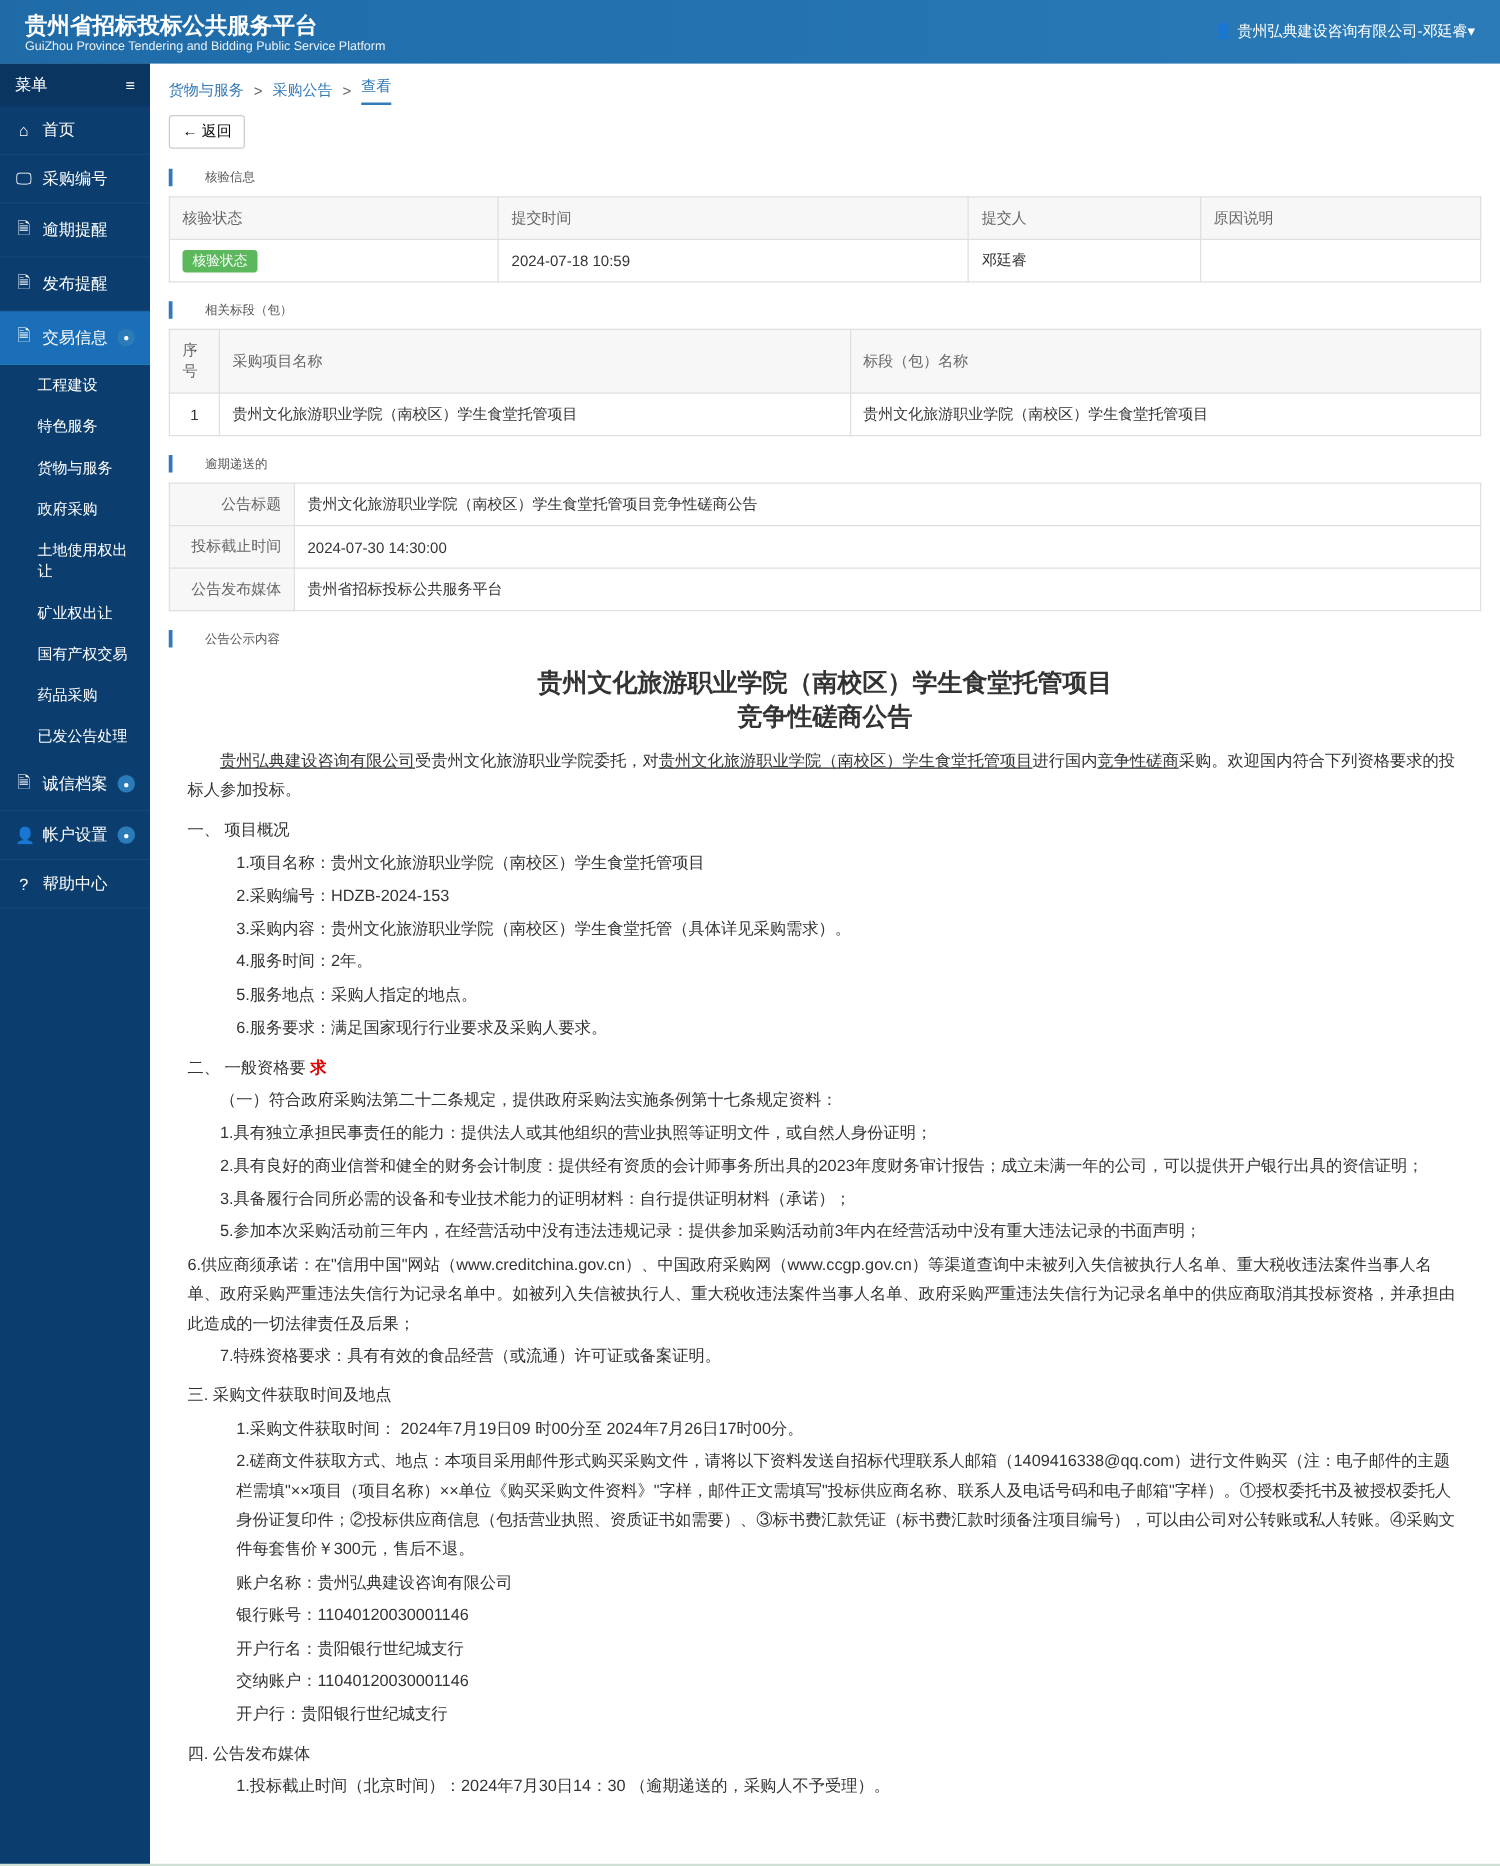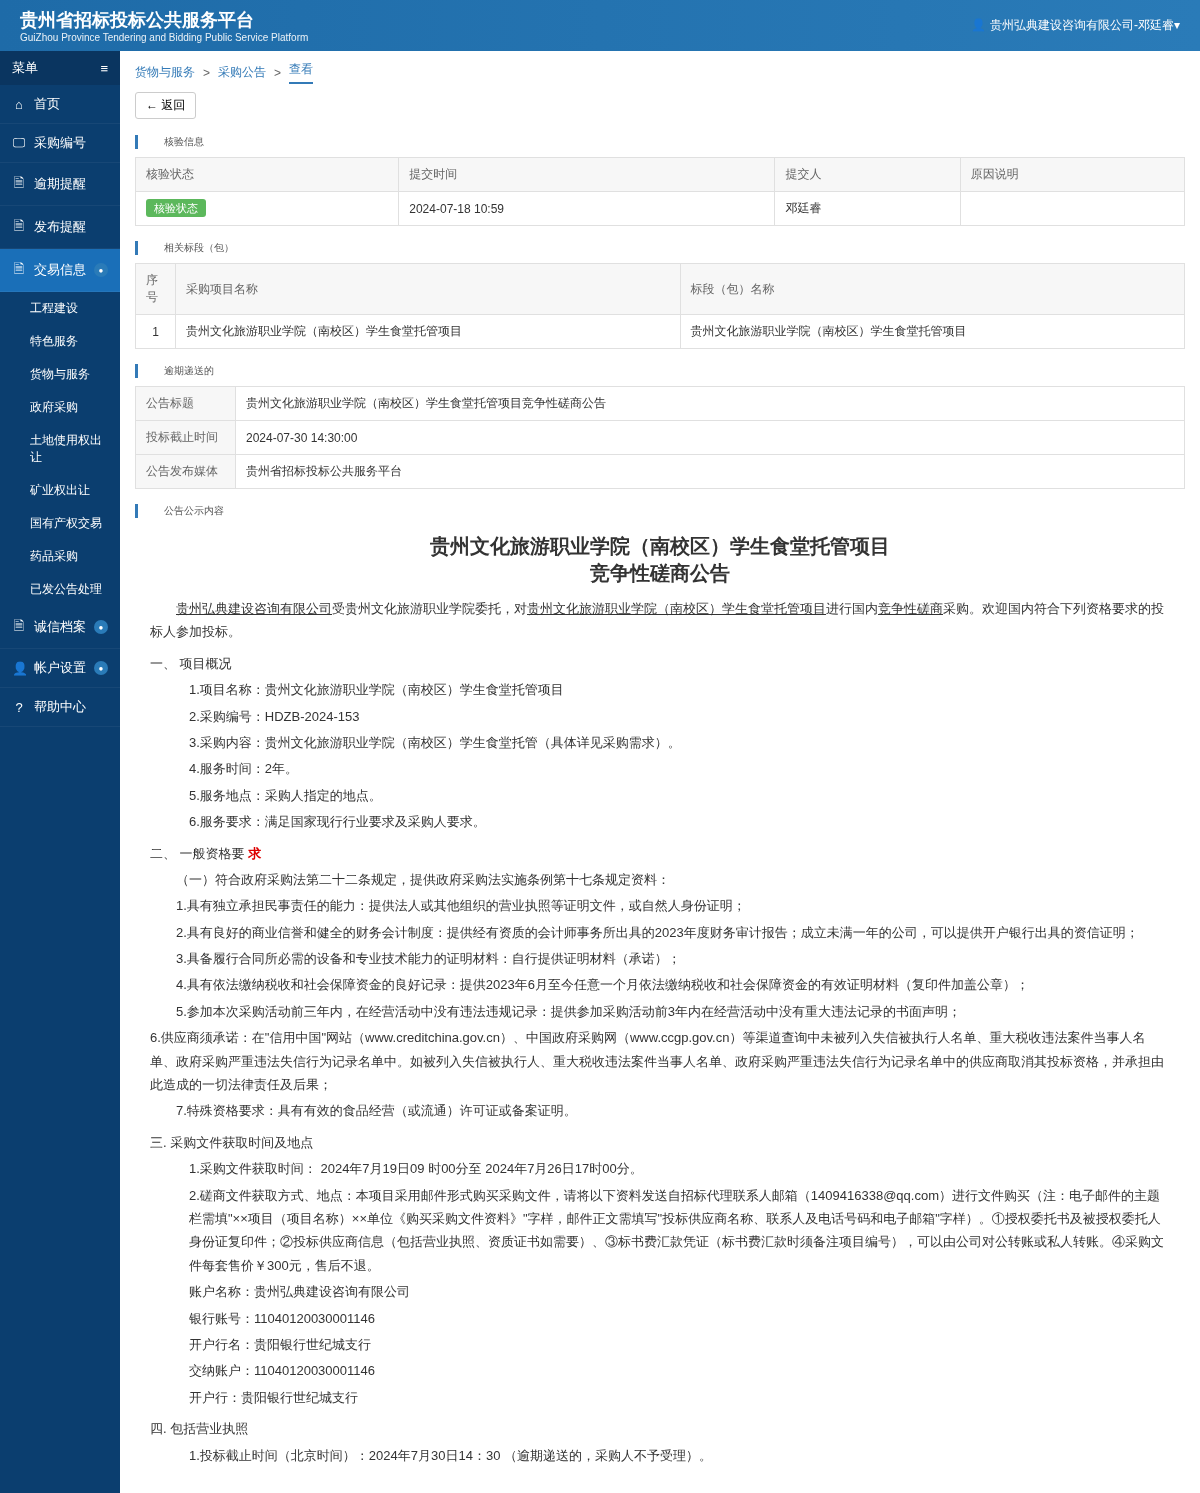--- a/index.html
+++ b/index.html
@@ -20,21 +20,21 @@
 .main { flex: 1; background: #fff; margin: 0; }
 .breadcrumb { padding: 10px 15px 0; color: #666; font-size: 12px; display: flex; gap: 8px; align-items: center; }
 .breadcrumb span { color: #337ab7; }
 .breadcrumb .active { border-bottom: 2px solid #337ab7; padding-bottom: 4px; }
 .back-btn { margin: 8px 15px; padding: 4px 10px; border: 1px solid #ccc; background: #fff; border-radius: 3px; cursor: pointer; font-size: 12px; }
 .panel { margin: 8px 15px 15px; }
 .panel-title { border-left: 3px solid #337ab7; padding-left: 26px; font-size: 10px; color: #555; margin-bottom: 8px; font-weight: normal; }
 .info-table { width: 100%; border-collapse: collapse; }
 .info-table th, .info-table td { border: 1px solid #e0e0e0; padding: 8px 10px; text-align: left; font-size: 12px; font-weight: normal; }
 .info-table th { background: #f7f7f7; color: #666; }
-.info-table .label-cell { background: #f7f7f7; color: #666; width: 100px; }
+.info-table .label-cell { background: #f7f7f7; color: #666; width: 100px; text-align: right; }
 .status-badge { background: #5cb85c; color: #fff; padding: 3px 8px; border-radius: 3px; font-size: 11px; }
 .notice-title { text-align: center; font-size: 20px; font-weight: bold; margin: 15px 0 10px; }
 .notice-content { padding: 0 15px 20px; line-height: 1.8; font-size: 13px; }
 .notice-content p { margin: 3px 0; }
 .notice-content .section-title { font-weight: normal; margin-top: 8px; }
 .notice-content .indent { text-indent: 2em; }
 .notice-content .indent2 { padding-left: 3em; }
 .notice-content u { text-decoration: underline; }
 .req-mark::after { content: " 求"; color: #d00; font-weight: bold; }
 </style>
@@ -176,31 +176,30 @@
         <p class="indent2">2.采购编号：HDZB-2024-153</p>
         <p class="indent2">3.采购内容：贵州文化旅游职业学院（南校区）学生食堂托管（具体详见采购需求）。</p>
         <p class="indent2">4.服务时间：2年。</p>
         <p class="indent2">5.服务地点：采购人指定的地点。</p>
         <p class="indent2">6.服务要求：满足国家现行行业要求及采购人要求。</p>
         <p class="section-title"><span class="req-mark">二、  一般资格要</span></p>
         <p class="indent">（一）符合政府采购法第二十二条规定，提供政府采购法实施条例第十七条规定资料：</p>
         <p class="indent">1.具有独立承担民事责任的能力：提供法人或其他组织的营业执照等证明文件，或自然人身份证明；</p>
         <p class="indent">2.具有良好的商业信誉和健全的财务会计制度：提供经有资质的会计师事务所出具的2023年度财务审计报告；成立未满一年的公司，可以提供开户银行出具的资信证明；</p>
         <p class="indent">3.具备履行合同所必需的设备和专业技术能力的证明材料：自行提供证明材料（承诺）；</p>
-        <p class="indent">4.具有依法缴纳税收和社会保障资金的良好记录：提供2023年6月至今任意一个月依法缴纳税收和社会保障资金的有效证明材料（复印件加盖公章）；</p>
         <p class="indent">5.参加本次采购活动前三年内，在经营活动中没有违法违规记录：提供参加采购活动前3年内在经营活动中没有重大违法记录的书面声明；</p>
         <p>6.供应商须承诺：在"信用中国"网站（www.creditchina.gov.cn）、中国政府采购网（www.ccgp.gov.cn）等渠道查询中未被列入失信被执行人名单、重大税收违法案件当事人名单、政府采购严重违法失信行为记录名单中。如被列入失信被执行人、重大税收违法案件当事人名单、政府采购严重违法失信行为记录名单中的供应商取消其投标资格，并承担由此造成的一切法律责任及后果；</p>
         <p class="indent">7.特殊资格要求：具有有效的食品经营（或流通）许可证或备案证明。</p>
         <p class="section-title">三. 采购文件获取时间及地点</p>
         <p class="indent2">1.采购文件获取时间：  2024年7月19日09 时00分至  2024年7月26日17时00分。</p>
         <p class="indent2">2.磋商文件获取方式、地点：本项目采用邮件形式购买采购文件，请将以下资料发送自招标代理联系人邮箱（1409416338@qq.com）进行文件购买（注：电子邮件的主题栏需填"××项目（项目名称）××单位《购买采购文件资料》"字样，邮件正文需填写"投标供应商名称、联系人及电话号码和电子邮箱"字样）。①授权委托书及被授权委托人身份证复印件；②投标供应商信息（包括营业执照、资质证书如需要）、③标书费汇款凭证（标书费汇款时须备注项目编号），可以由公司对公转账或私人转账。④采购文件每套售价￥300元，售后不退。</p>
         <p class="indent2">账户名称：贵州弘典建设咨询有限公司</p>
         <p class="indent2">银行账号：11040120030001146</p>
         <p class="indent2">开户行名：贵阳银行世纪城支行</p>
         <p class="indent2">交纳账户：11040120030001146</p>
         <p class="indent2">开户行：贵阳银行世纪城支行</p>
-        <p class="section-title">四. 包括营业执照</p>
+        <p class="section-title">四. 公告发布媒体</p>
         <p class="indent2">1.投标截止时间（北京时间）：2024年7月30日14：30      （逾期递送的，采购人不予受理）。</p>
 
       </div>
     </div>
   </div>
 </div>
 
 </body></html>

